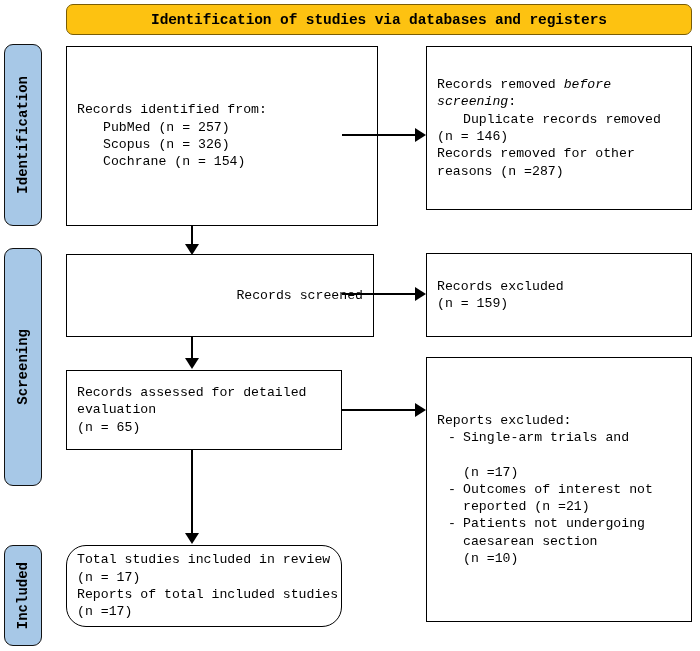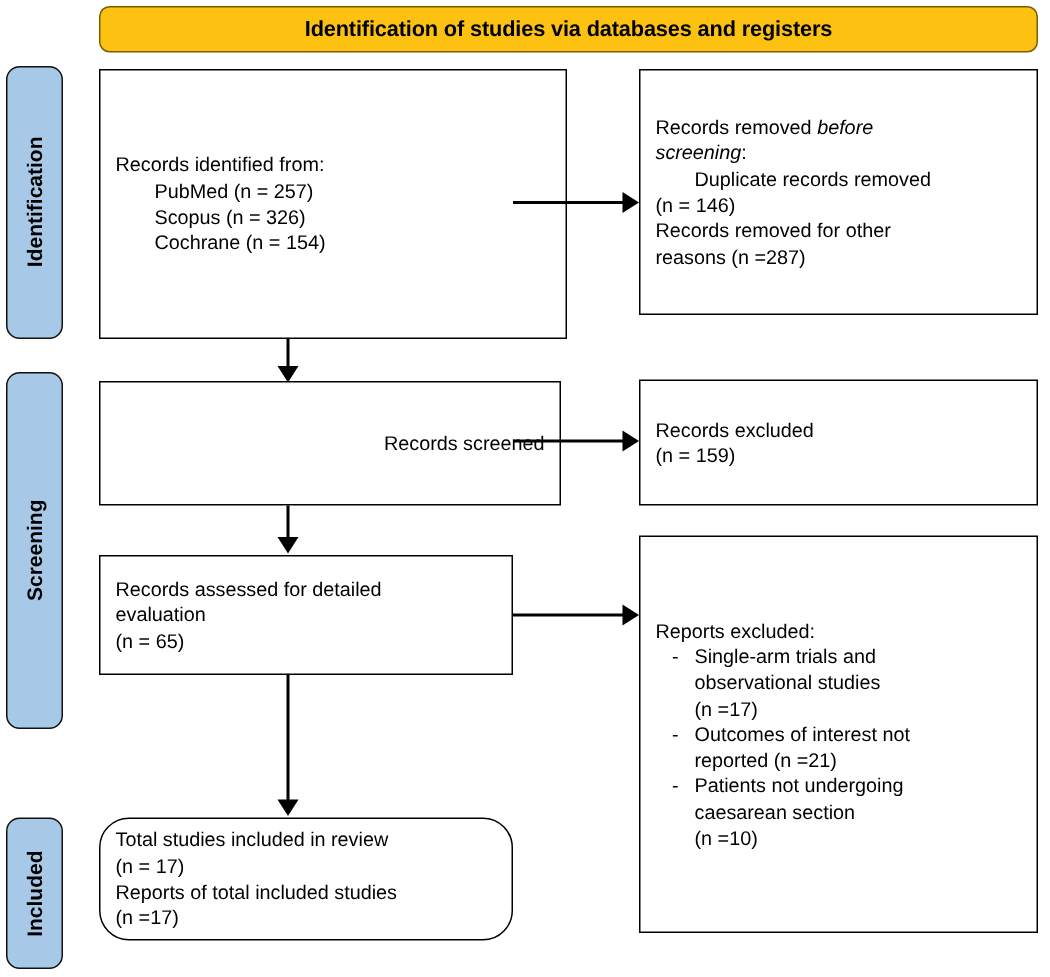--- a/index.html
+++ b/index.html
@@ -11,20 +11,21 @@
   body {
     font-family: "Liberation Sans", sans-serif;
     color: #000000;
   }
   #diagram {
     position: relative;
     width: 700px;
     height: 651px;
     background: #ffffff;
     overflow: hidden;
+    font-family: Liberation Mono, monospace;
   }
 
   
   .banner {
     position: absolute;
     left: 66px;
     top: 4px;
     width: 626px;
     height: 31px;
     background: #FDC211;
@@ -230,21 +231,21 @@
   </div>
 
   <div class="box" id="box-reports-excl">
     <div class="box-body">
       <div class="ln">Reports excluded:</div>
 
       <div class="bullet-row">
         <span class="bullet-dash">-</span>
         <span class="bullet-text">
           <span class="ln">Single-arm trials and</span><br>
-          <span class="ln">observational studies</span><br>
+          <br>
           <span class="ln">(n =17)</span>
         </span>
       </div>
 
       <div class="bullet-row">
         <span class="bullet-dash">-</span>
         <span class="bullet-text">
           <span class="ln">Outcomes of interest not</span><br>
           <span class="ln">reported (n =21)</span>
         </span>

